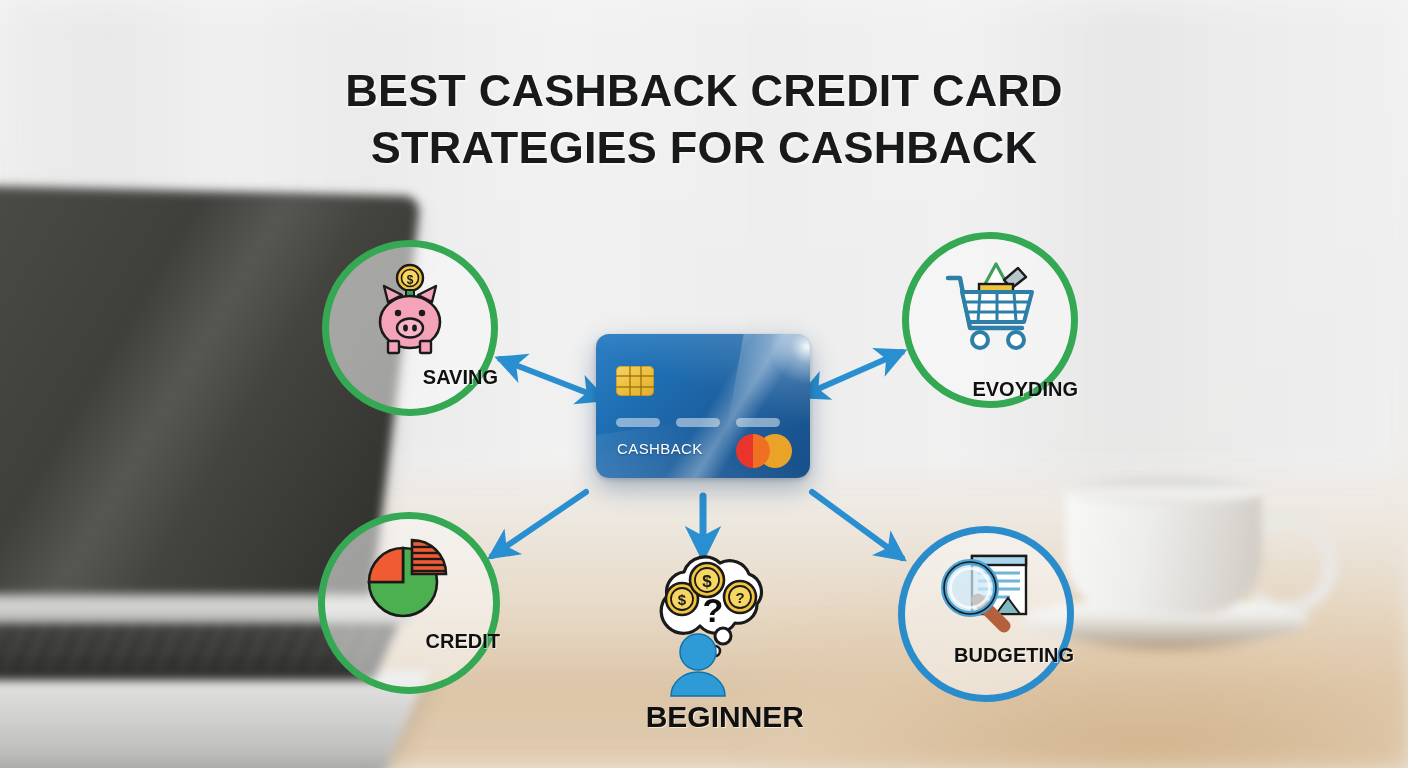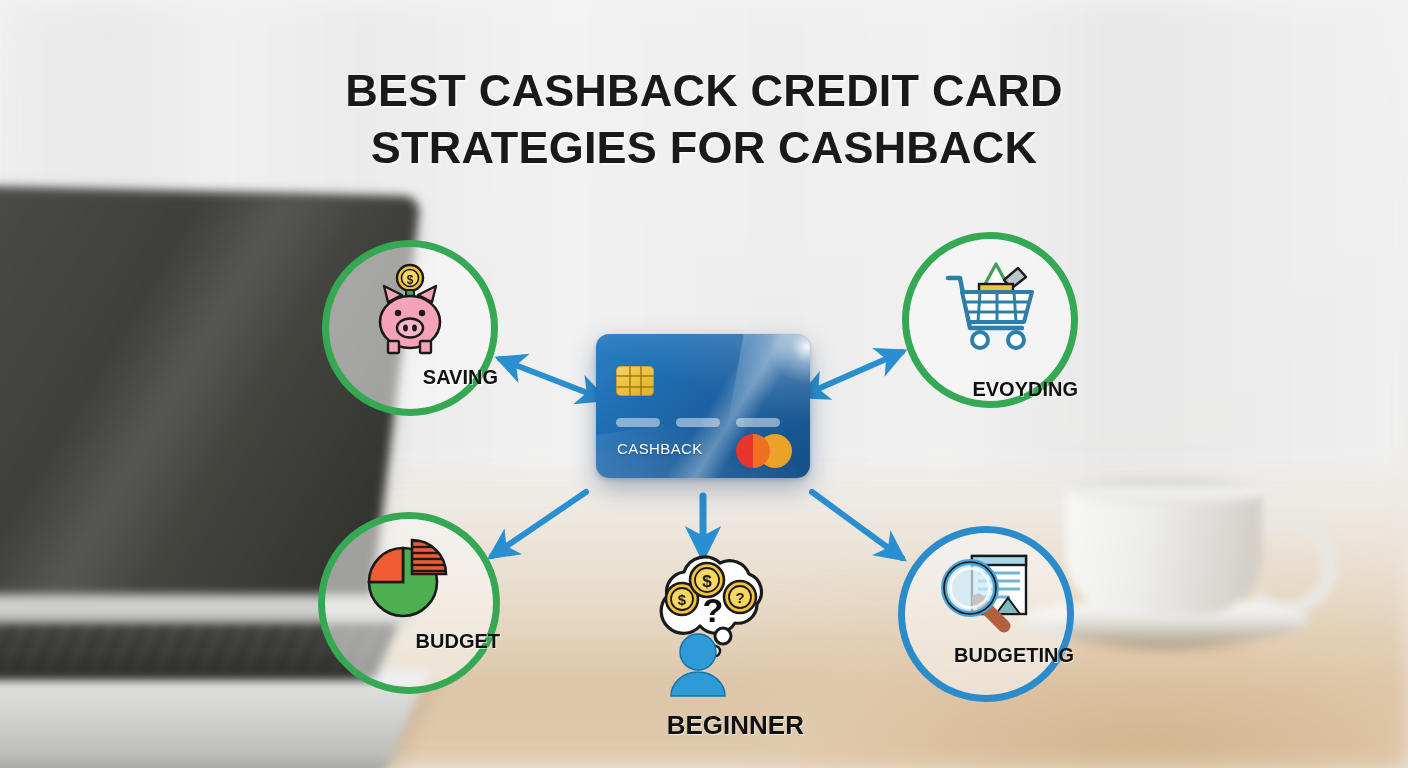--- a/index.html
+++ b/index.html
@@ -252,21 +252,21 @@
   .n-budgting{ left: 898px; top: 526px; width: 176px; height: 176px; }
   .n-beginner{ left: 614px; top: 552px; width: 190px; height: 180px; }
 
   .n-saving .ring, .n-evoy .ring, .n-budgting .ring { width: 176px; height: 176px; }
   .n-budget .ring { width: 182px; height: 182px; }
 
   .n-saving  .node-label { top: 126px; font-size: 20px; }
   .n-evoy    .node-label { top: 126px; font-size: 20px; margin-top: 20px; }
   .n-budget  .node-label { top: 118px; font-size: 20px; }
   .n-budgting .node-label { top: 118px; font-size: 20px; }
-  .n-beginner .node-label { top: 148px; font-size: 26px; margin-top: 10px; }
+  .n-beginner .node-label { top: 148px; font-size: 30px; }
 
   .icon-wrap { position: absolute; left: 0; right: 0; display: flex; justify-content: center; }
   .n-saving  .icon-wrap { top: 22px; }
   .n-evoy    .icon-wrap { top: 24px; }
   .n-budget  .icon-wrap { top: 26px; }
   .n-budgting .icon-wrap { top: 24px; }
   .n-beginner .icon-wrap { top: 0px; }
 </style>
 </head>
 <body>
@@ -404,21 +404,21 @@
           </pattern>
         </defs>
 
         <path d="M46,44 L46,10 A34,34 0 1 1 12,44 Z" fill="#4caf50" stroke="#1a1a1a" stroke-width="2.6"></path>
 
         <path d="M46,44 L12,44 A34,34 0 0 1 46,10 Z" fill="#ef5b33" stroke="#1a1a1a" stroke-width="2.6"></path>
 
         <path d="M55,36 L55,2 A34,34 0 0 1 89,36 Z" fill="url(#hatch)" stroke="#1a1a1a" stroke-width="2.6"></path>
       </svg>
     </div>
-    <div class="node-label">BUDGET</div>
+    <div class="node-label">CREDIT</div>
   </div>
 
   <div class="node n-budgting">
     <div class="ring blue"></div>
     <div class="icon-wrap">
       <svg width="104" height="92" viewBox="0 0 104 92">
 
         <rect x="38" y="6" width="54" height="58" fill="#ffffff" stroke="#1a1a1a" stroke-width="2.4"></rect>
         <rect x="38" y="6" width="54" height="9" fill="#a9d6ea" stroke="#1a1a1a" stroke-width="2.4"></rect>
         <line x1="44" y1="23" x2="86" y2="23" stroke="#6fb6d8" stroke-width="3"></line>

